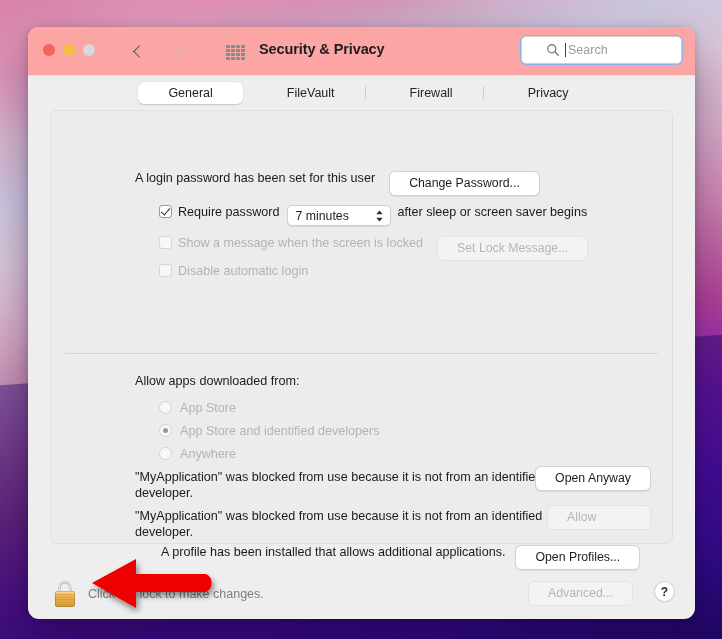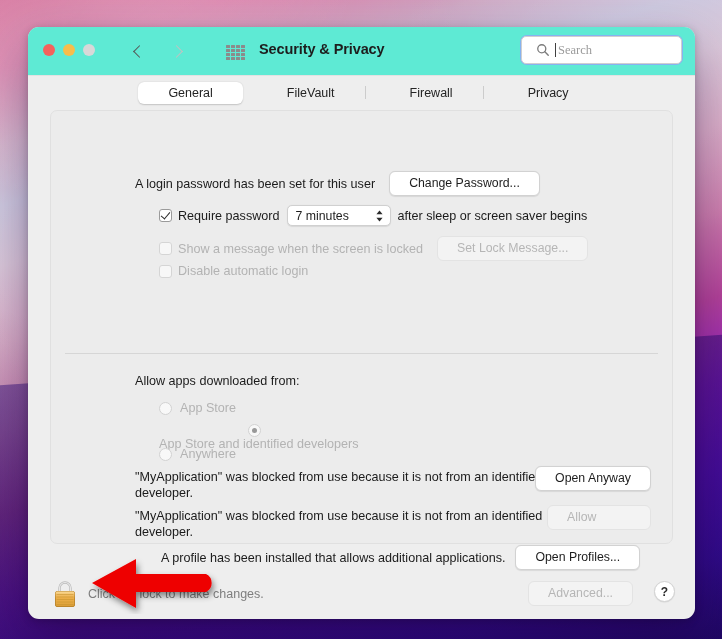--- a/index.html
+++ b/index.html
@@ -62,21 +62,21 @@
     background: #eeeeee;
     border-radius: 11px;
     box-shadow: 0 22px 52px rgba(30,0,60,0.42), 0 2px 9px rgba(0,0,0,0.22);
     overflow: hidden;
   }
 
   
   .titlebar {
     position: relative;
     height: 49px;
-    background: #5eead4;
+    background: #fca5a5;
     border-bottom: 1px solid #e2e2e2;
     text-align: center;
   }
   .traffic { position: absolute; left: 15px; top: 17px; display: flex; gap: 8px; }
   .light { width: 12px; height: 12px; border-radius: 50%; }
   .light.red    { background: #f4625c; }
   .light.yellow { background: #f7bd4b; }
   .light.gray   { background: #d8d8d8; }
 
   .navbtn {
@@ -115,22 +115,21 @@
     border: 2.5px solid #86b2f0;
     border-radius: 7px;
     background: #ffffff;
   }
   .searchinner {
     position: absolute; inset: 1px;
     border: 1px solid #cfcfcf;
     border-radius: 5px;
     background: #fff;
     display: flex; align-items: center;
-    padding-left: 14px;
-    font-family: Liberation Serif, serif;
+    padding-left: 24px;
   }
   .magnifier { width: 14px; height: 14px; flex: none; }
   .caret {
     width: 1px; height: 14px; background: #404040; margin: 0 2px 0 5px;
   }
   .searchph { font-size: 12.5px; color: #9b9b9b; }
 
   
   .tabrow {
     position: relative;
@@ -158,21 +157,21 @@
     left: 22px; top: 83px;
     width: 623px; height: 434px;
     background: #ececec;
     border: 1px solid #e0e0e0;
     border-radius: 7px;
   }
 
   .txt { font-size: 12.6px; color: #1b1b1b; }
   .txt.dim { color: #b3b3b3; }
 
-  .row { position: absolute; display: flex; align-items: center; }
+  .row { position: absolute; display: flex; }
 
   
   .btn {
     font-size: 12.3px; color: #1d1d1d;
     background: #ffffff;
     border: 1px solid #d2d2d2;
     border-radius: 6px;
     padding: 4px 19px 5px;
     box-shadow: 0 0.5px 1px rgba(0,0,0,0.09);
     white-space: nowrap;
@@ -368,21 +367,21 @@
 
     <div class="row" style="left:84px; top:263px;">
       <span class="txt">Allow apps downloaded from:</span>
     </div>
 
     <div class="row" style="left:108px; top:290px;">
       <span class="radio"></span>
       <span class="txt dim">App Store</span>
     </div>
 
-    <div class="row" style="left:108px; top:313px;flex-direction:column;">
+    <div class="row" style="left:108px; top:313px;">
       <span class="radio">
           <span class="dot"></span>
         </span>
       <span class="txt dim">App Store and identified developers</span>
     </div>
 
     <div class="row" style="left:108px; top:336px;">
       <span class="radio"></span>
       <span class="txt dim">Anywhere</span>
     </div>

